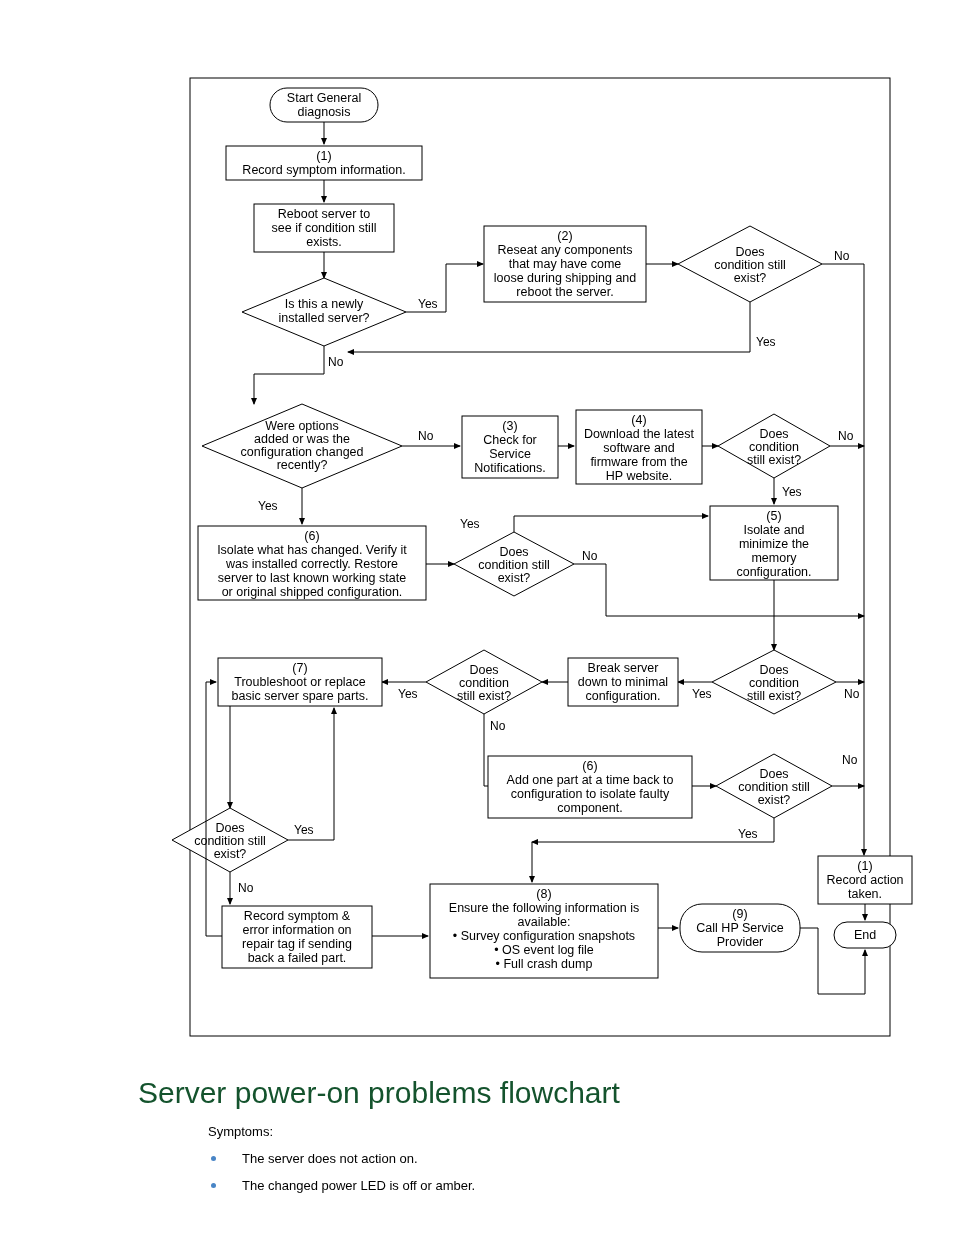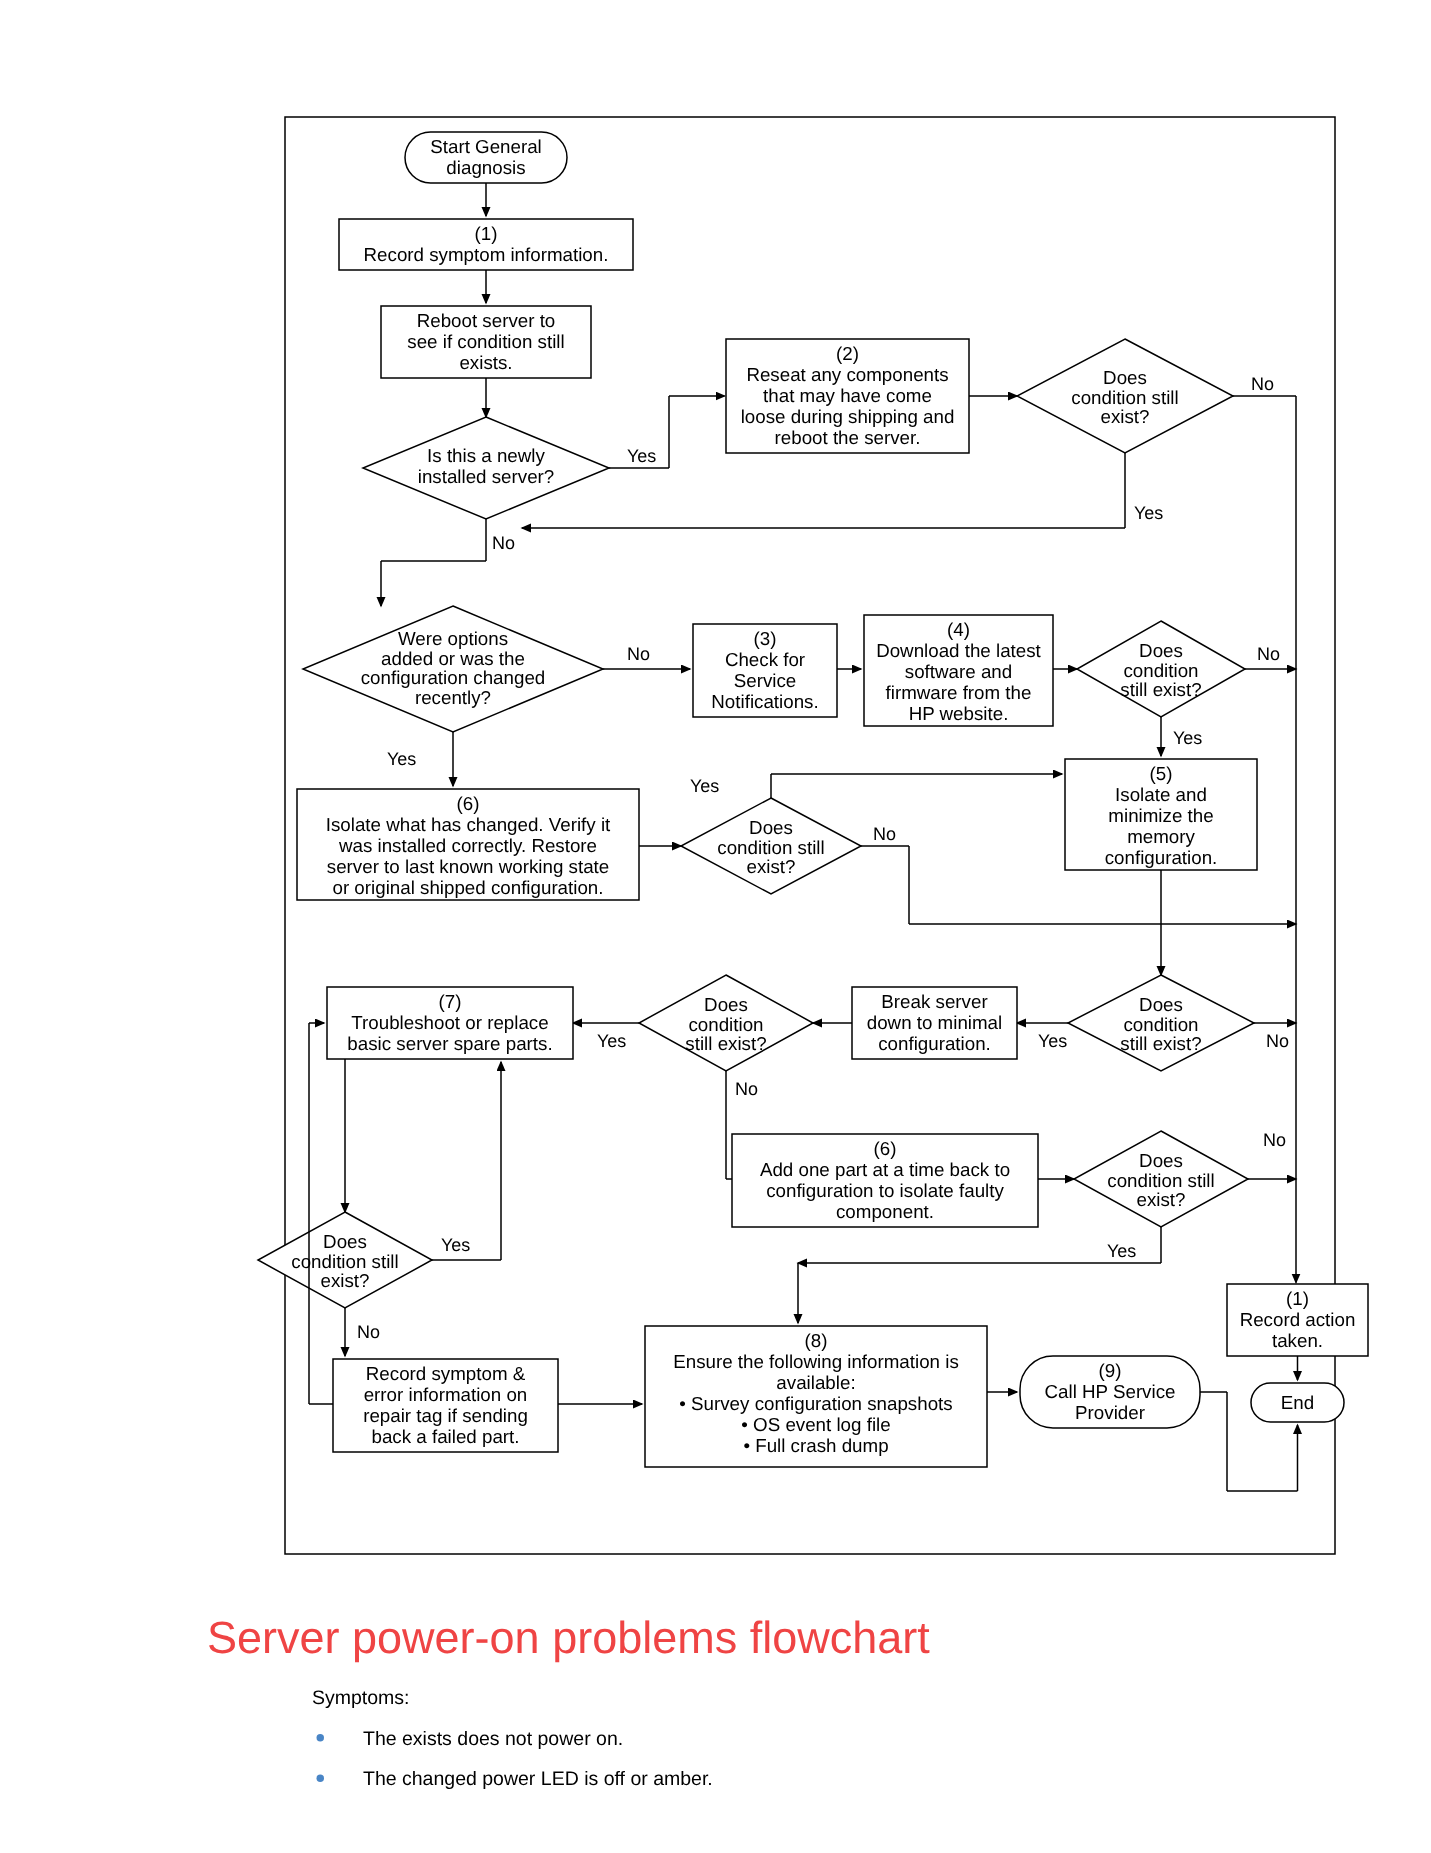--- a/index.html
+++ b/index.html
@@ -1,18 +1,18 @@
 <!DOCTYPE html>
 <html><head>
 <meta charset="utf-8">
 <style>
   html,body{margin:0;padding:0;background:#fff;color:#000;font-family:Arial,Helvetica,sans-serif}
   .page{width:838px;height:1235px;position:relative;margin:16px auto}
   svg{position:absolute;left:0;top:0}
-  .heading{position:absolute;left:80px;top:1060px;font-size:30px;color:#ef4444;font-family:"Segoe UI",Arial,sans-serif;font-weight:400}
+  .heading{position:absolute;left:80px;top:1060px;font-size:30px;color:#14532d;font-family:"Segoe UI",Arial,sans-serif;font-weight:400}
   .body-text{position:absolute;left:150px;top:1108px;font-size:13px;color:#000;font-family:"Segoe UI",Arial,sans-serif}
   ul.symptoms{margin:6px 0 0 0;padding-left:20px}
   ul.symptoms li{margin:8px 0;padding-left:14px}
   ul.symptoms li::marker{color:#4985c6;font-size:18px}
   .footer{position:absolute;left:720px;top:1225px;font-size:12px;font-family:"Segoe UI",Arial,sans-serif}
   .footer .pn{margin-left:14px}
   
   svg text{font-family:Arial,Helvetica,sans-serif;font-size:12.5px;fill:#000}
   .lab{font-size:12px}
 </style>
@@ -306,21 +306,21 @@
   <line x1="760" y1="978" x2="807" y2="978" stroke="#000"></line>
   <line x1="807" y1="978" x2="807" y2="934" stroke="#000" marker-end="url(#ah)"></line>
 
 </svg>
 
 <div class="heading">Server power-on problems flowchart</div>
 
 <div class="body-text">
   <span>Symptoms:</span>
   <ul class="symptoms">
-    <li>The exists does not power on.</li>
+    <li>The server does not action on.</li>
     <li>The changed power LED is off or amber.</li>
   </ul>
 </div>
 
 <div class="footer">
   <span>Troubleshooting</span>
   <span class="pn">81</span>
 </div>
 
 </div>

